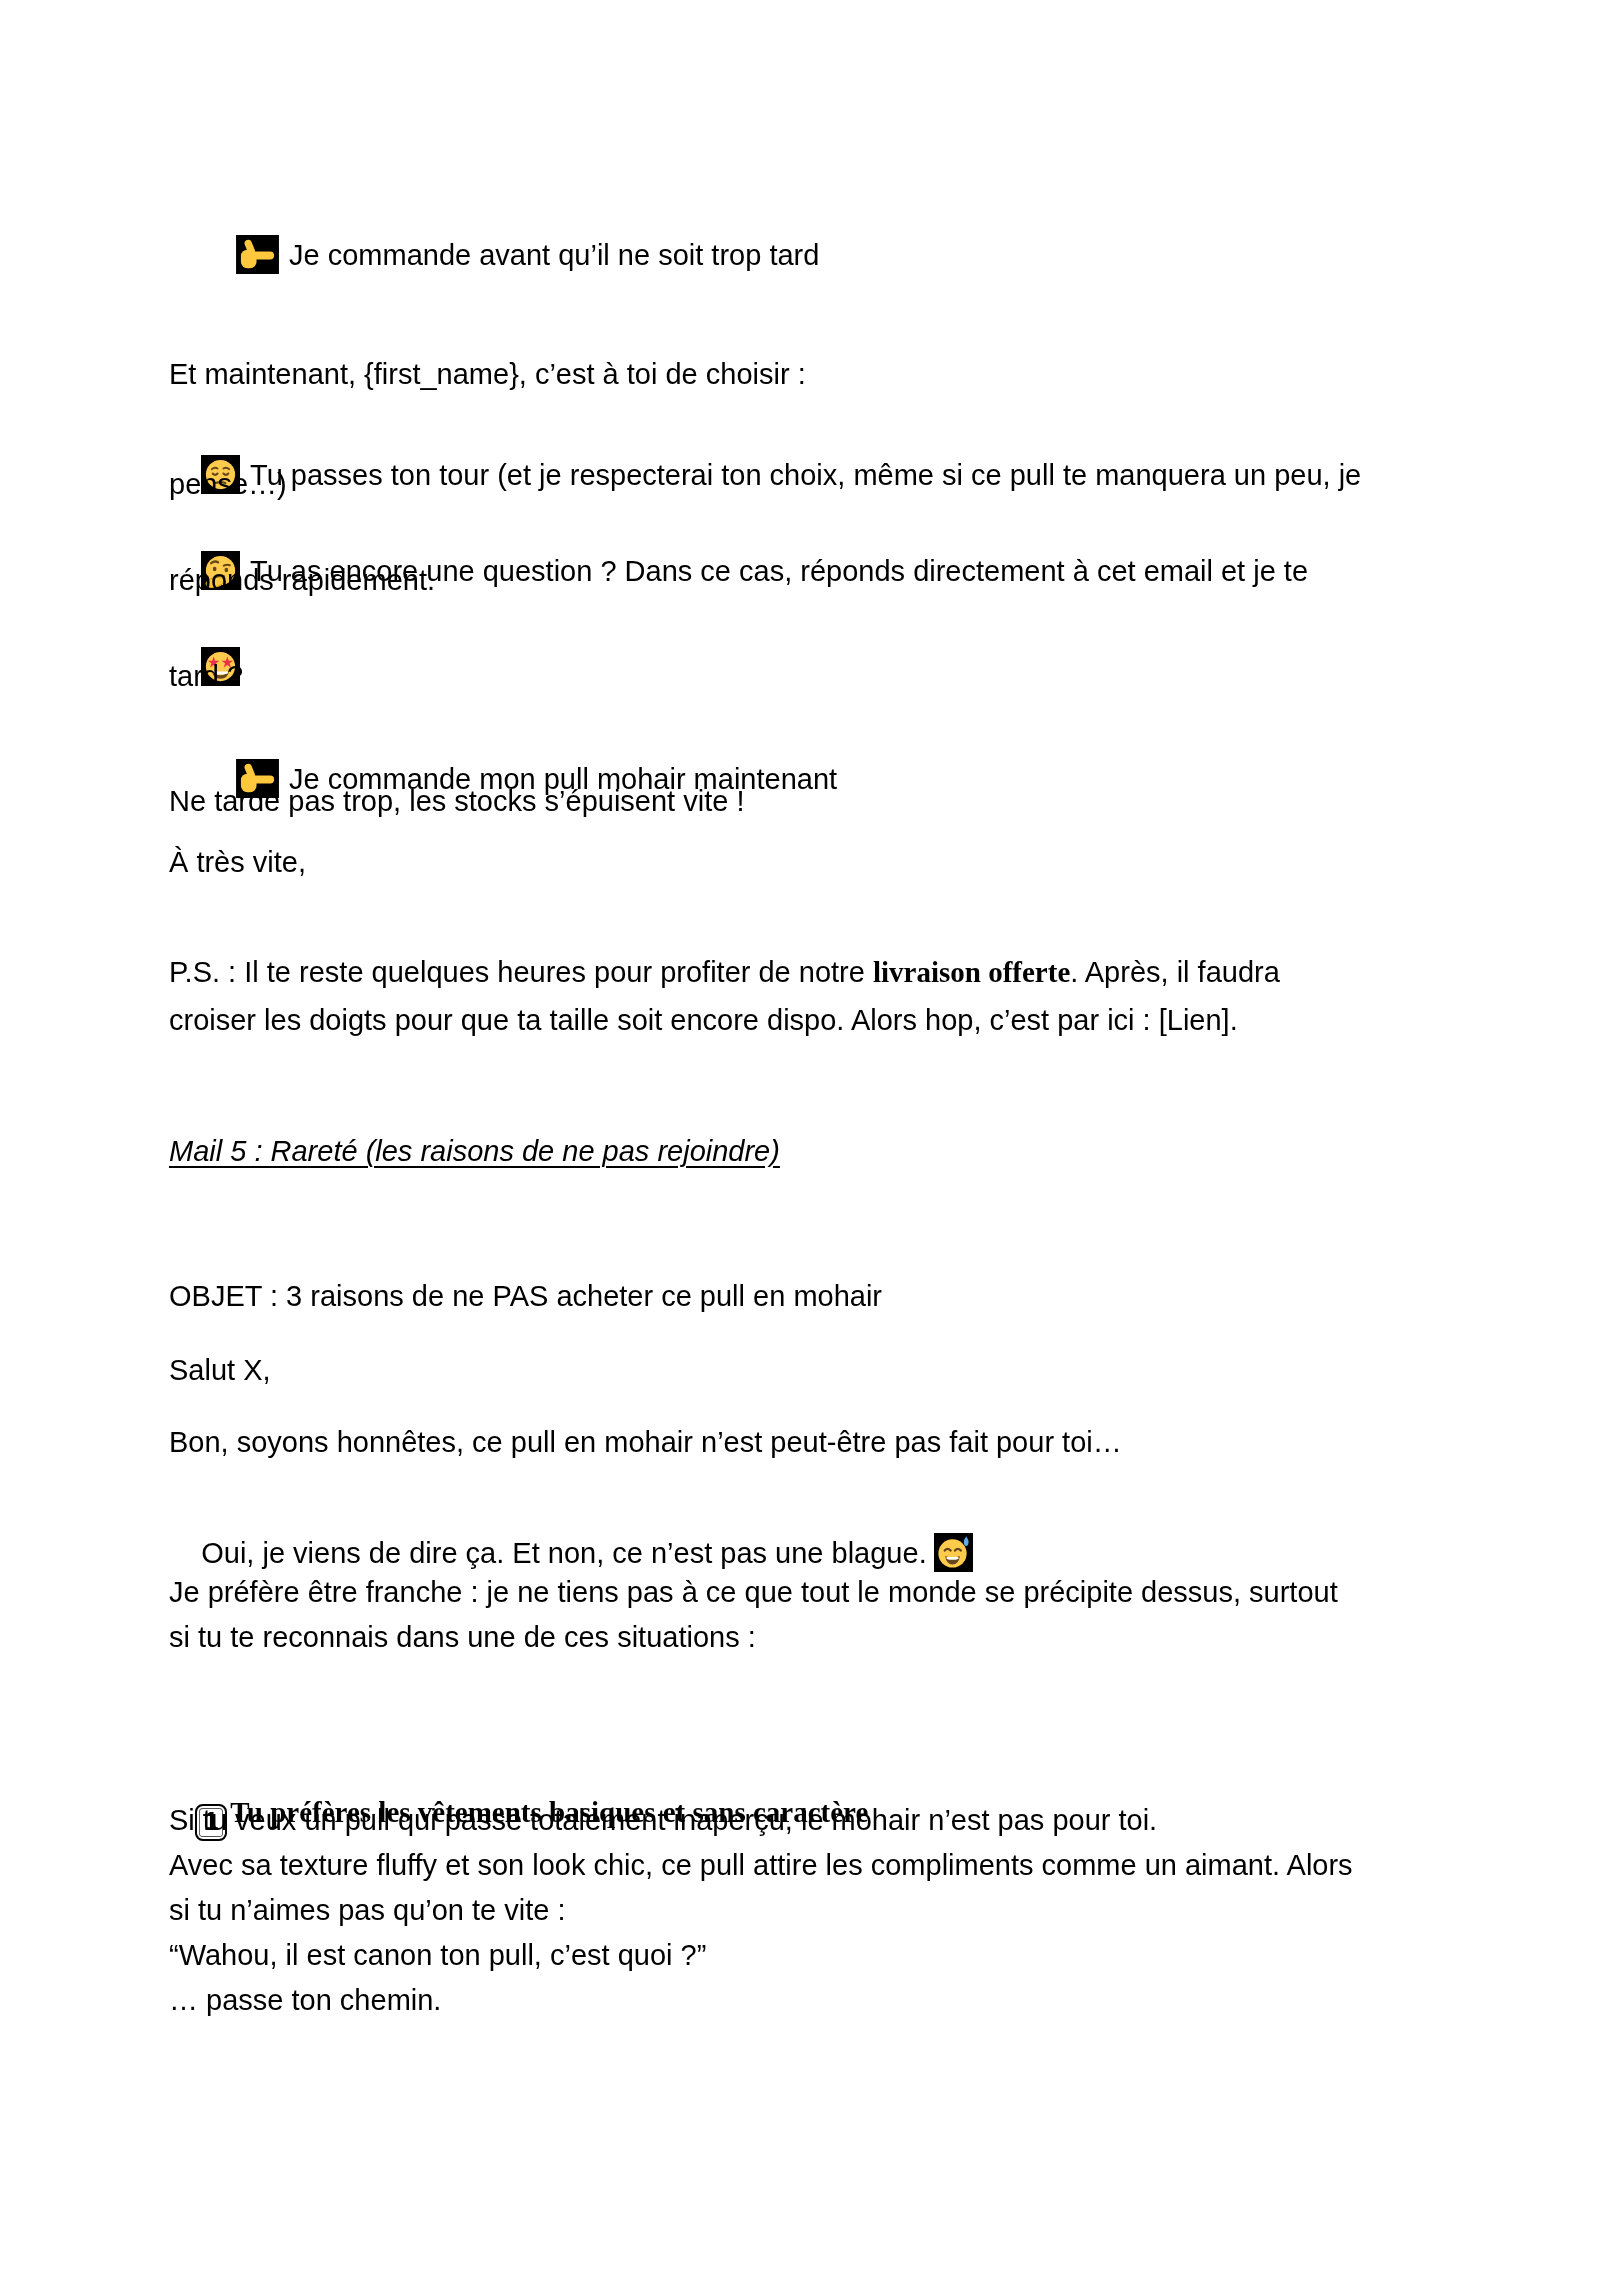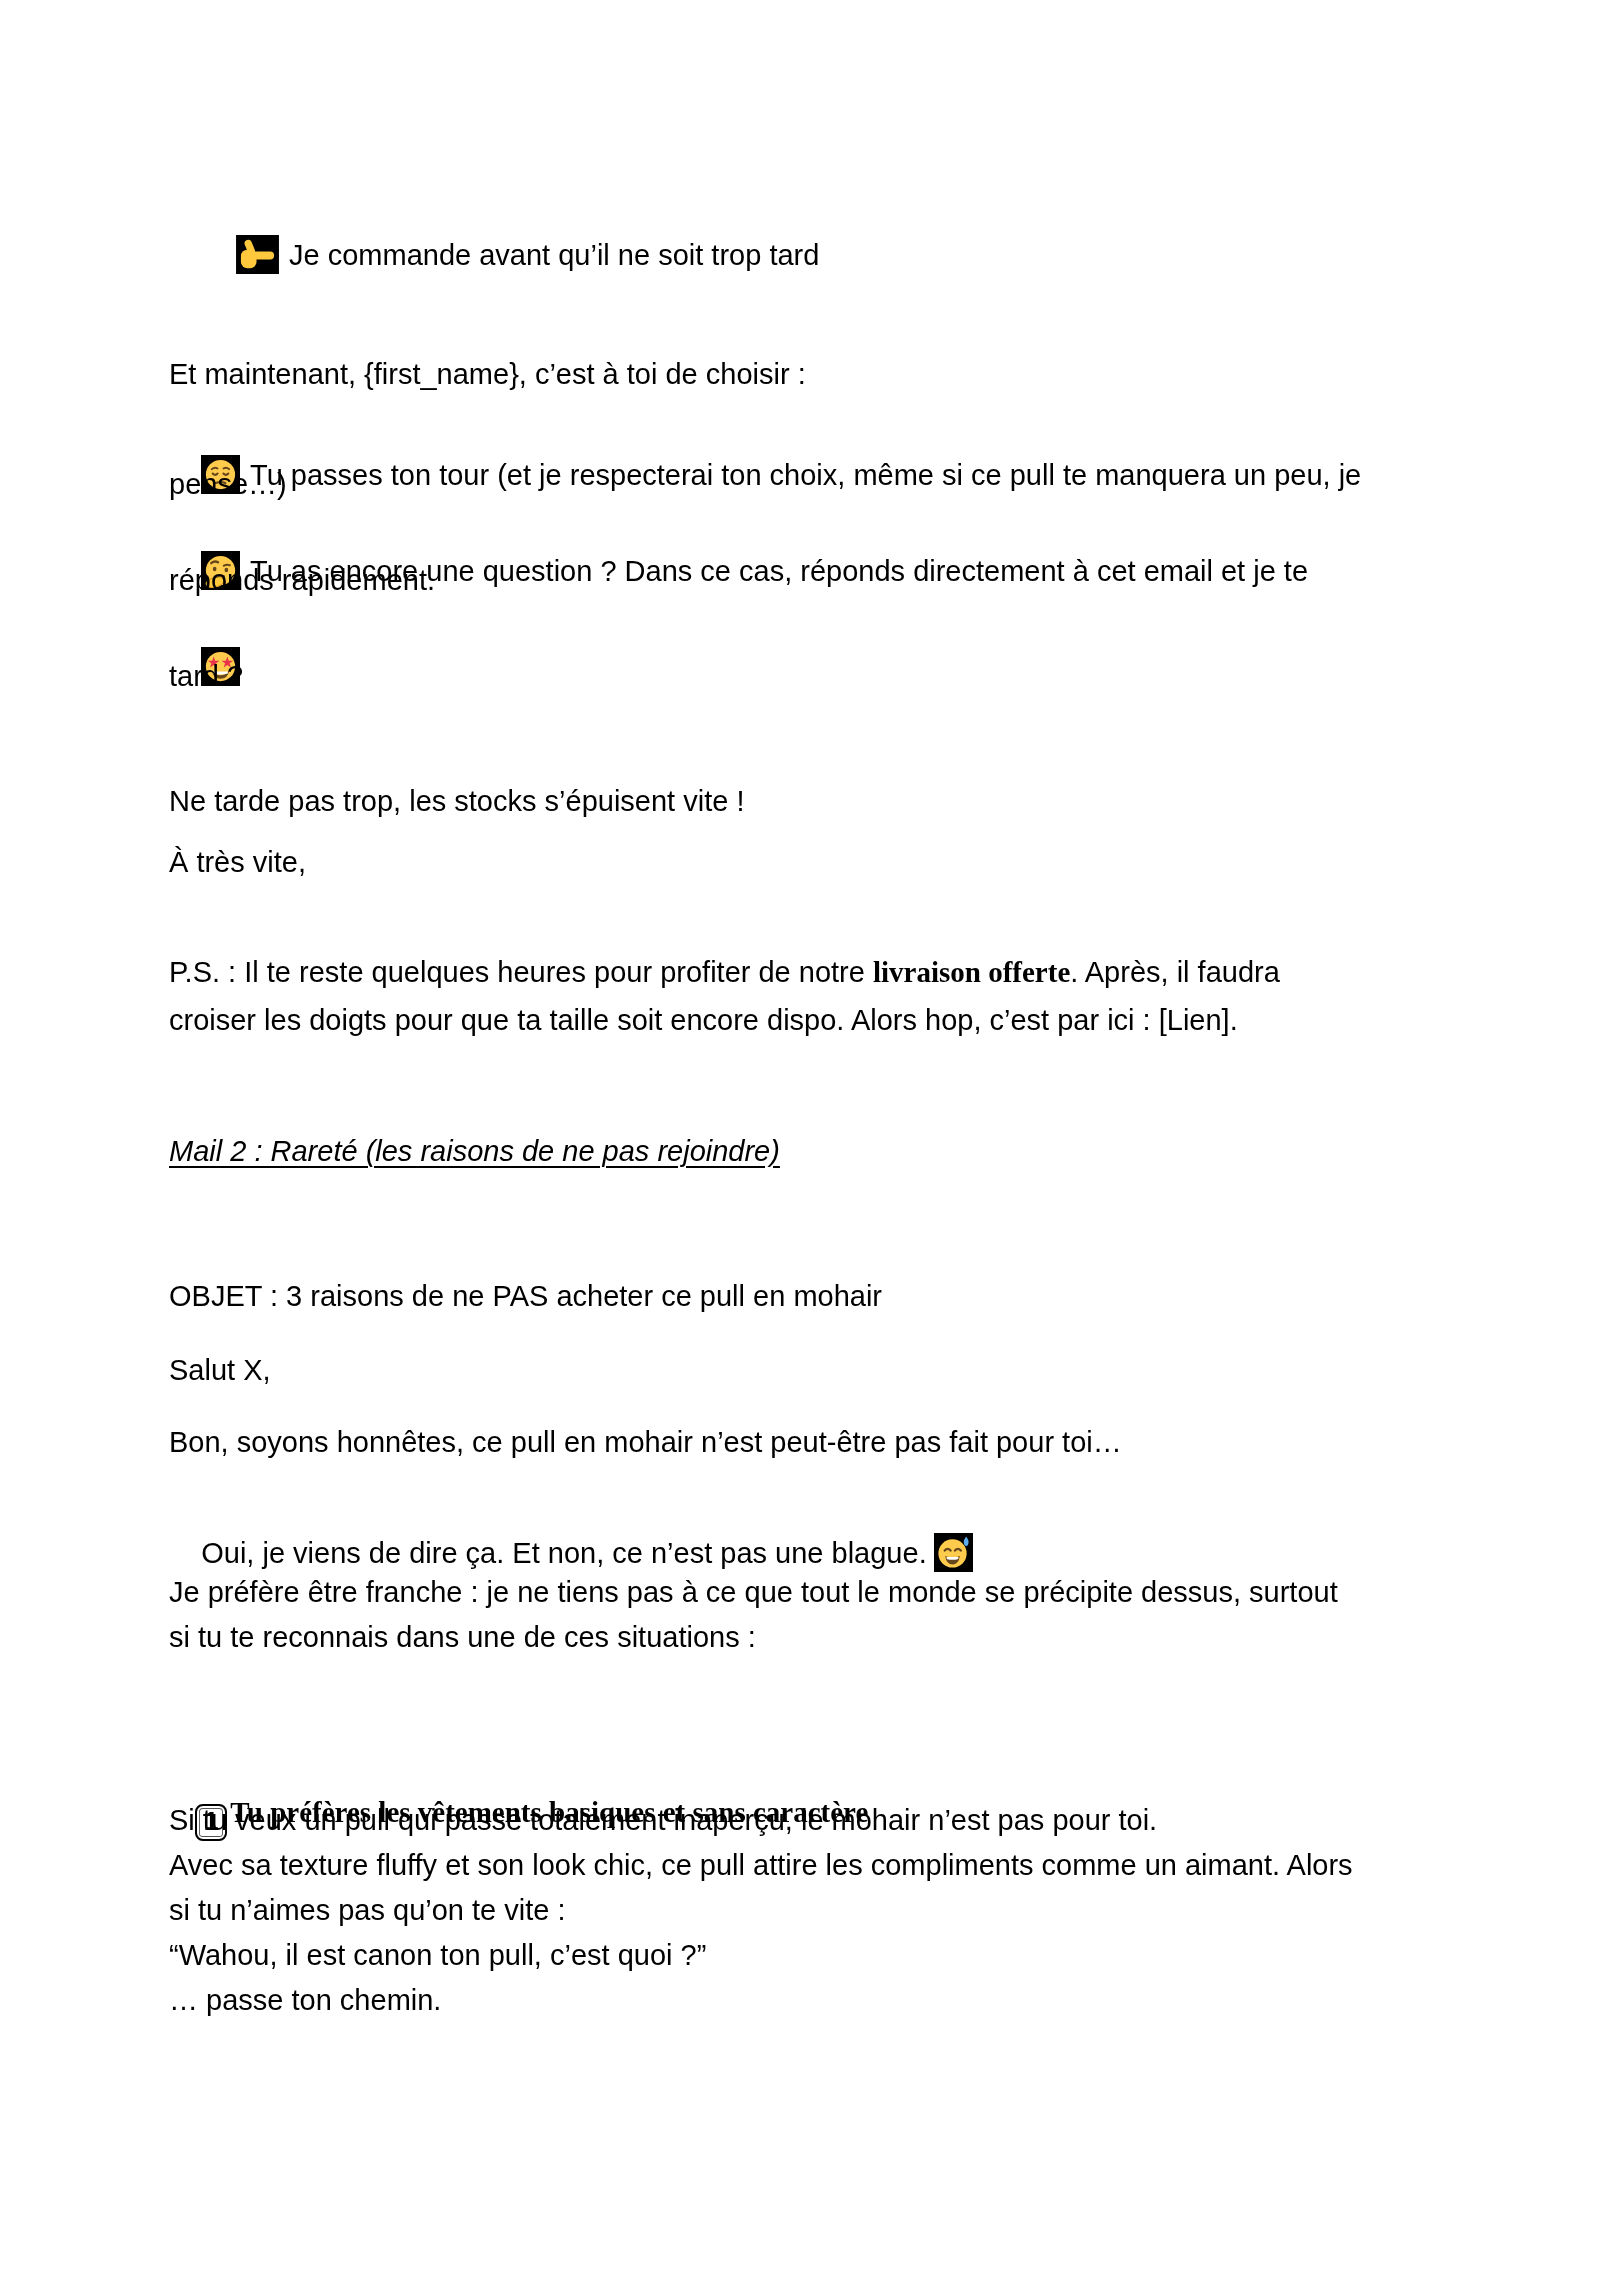--- a/index.html
+++ b/index.html
@@ -100,28 +100,36 @@
           <path d="M11 24 q9 10 18 0 q-1.5 8.5 -9 8.5 q-7.5 0 -9 -8.5 z" fill="#65471B"></path>
           <path d="M12.5 25 h15 v2.3 q-7.5 2 -15 0 z" fill="#FFFFFF"></path>
           <g fill="#E8334A">
             <polygon points="13,9.8 14.47,13.98 18.9,14.08 15.38,16.77 16.65,21.02 13,18.5 9.35,21.02 10.62,16.77 7.1,14.08 11.53,13.98"></polygon>
             <polygon points="27,9.8 28.47,13.98 32.9,14.08 29.38,16.77 30.65,21.02 27,18.5 23.35,21.02 24.62,16.77 21.1,14.08 25.53,13.98"></polygon>
           </g>
         </svg></span>
   </div>
   <div class="line" style="top:657px;left:169px">tard ?</div>
 
+  <div class="line" style="top:720px;left:204px">
+    <span class="emoji hand"><svg viewBox="0 0 44 40">
+          <rect width="44" height="40" fill="#000"></rect>
+          <rect x="10" y="5" width="7.5" height="16" rx="3.7" fill="#FFC83D" transform="rotate(-22 13 12)"></rect>
+          <rect x="5" y="15" width="16" height="19" rx="6.5" fill="#FFC83D"></rect>
+          <rect x="6" y="17" width="33" height="8" rx="4" fill="#FFC83D"></rect>
+        </svg></span><span>Je commande mon pull mohair maintenant</span>
+  </div>
 
   <div class="line" style="top:782px;left:169px">Ne tarde pas trop, les stocks s’épuisent vite !</div>
   <div class="line" style="top:843px;left:169px">À très vite,</div>
 
   <div class="line" style="top:953px;left:169px"><span>P.S. : Il te reste quelques heures pour profiter de notre </span><span class="b">livraison offerte</span><span>. Après, il faudra</span></div>
   <div class="line" style="top:1001px;left:169px">croiser les doigts pour que ta taille soit encore dispo. Alors hop, c’est par ici : [Lien].</div>
 
-  <div class="line heading" style="top:1132px;left:169px">Mail 2 : Rareté (les raisons de ne pas rejoindre)</div>
+  <div class="line heading" style="top:1132px;left:169px">Mail 5 : Rareté (les raisons de ne pas rejoindre)</div>
 
   <div class="line" style="top:1277px;left:169px">OBJET : 3 raisons de ne PAS acheter ce pull en mohair</div>
   <div class="line" style="top:1351px;left:169px">Salut X,</div>
   <div class="line" style="top:1423px;left:169px">Bon, soyons honnêtes, ce pull en mohair n’est peut-être pas fait pour toi…</div>
 
   <div class="line" style="top:1494px;left:169px">
     <span>Oui, je viens de dire ça. Et non, ce n’est pas une blague.</span><span class="emoji tail"><svg viewBox="0 0 40 40">
           <rect width="40" height="40" fill="#000"></rect>
           <circle cx="19" cy="21" r="14.5" fill="#FFCB4C"></circle>
           <g fill="none" stroke="#65471B" stroke-linecap="round" stroke-width="2.4">

